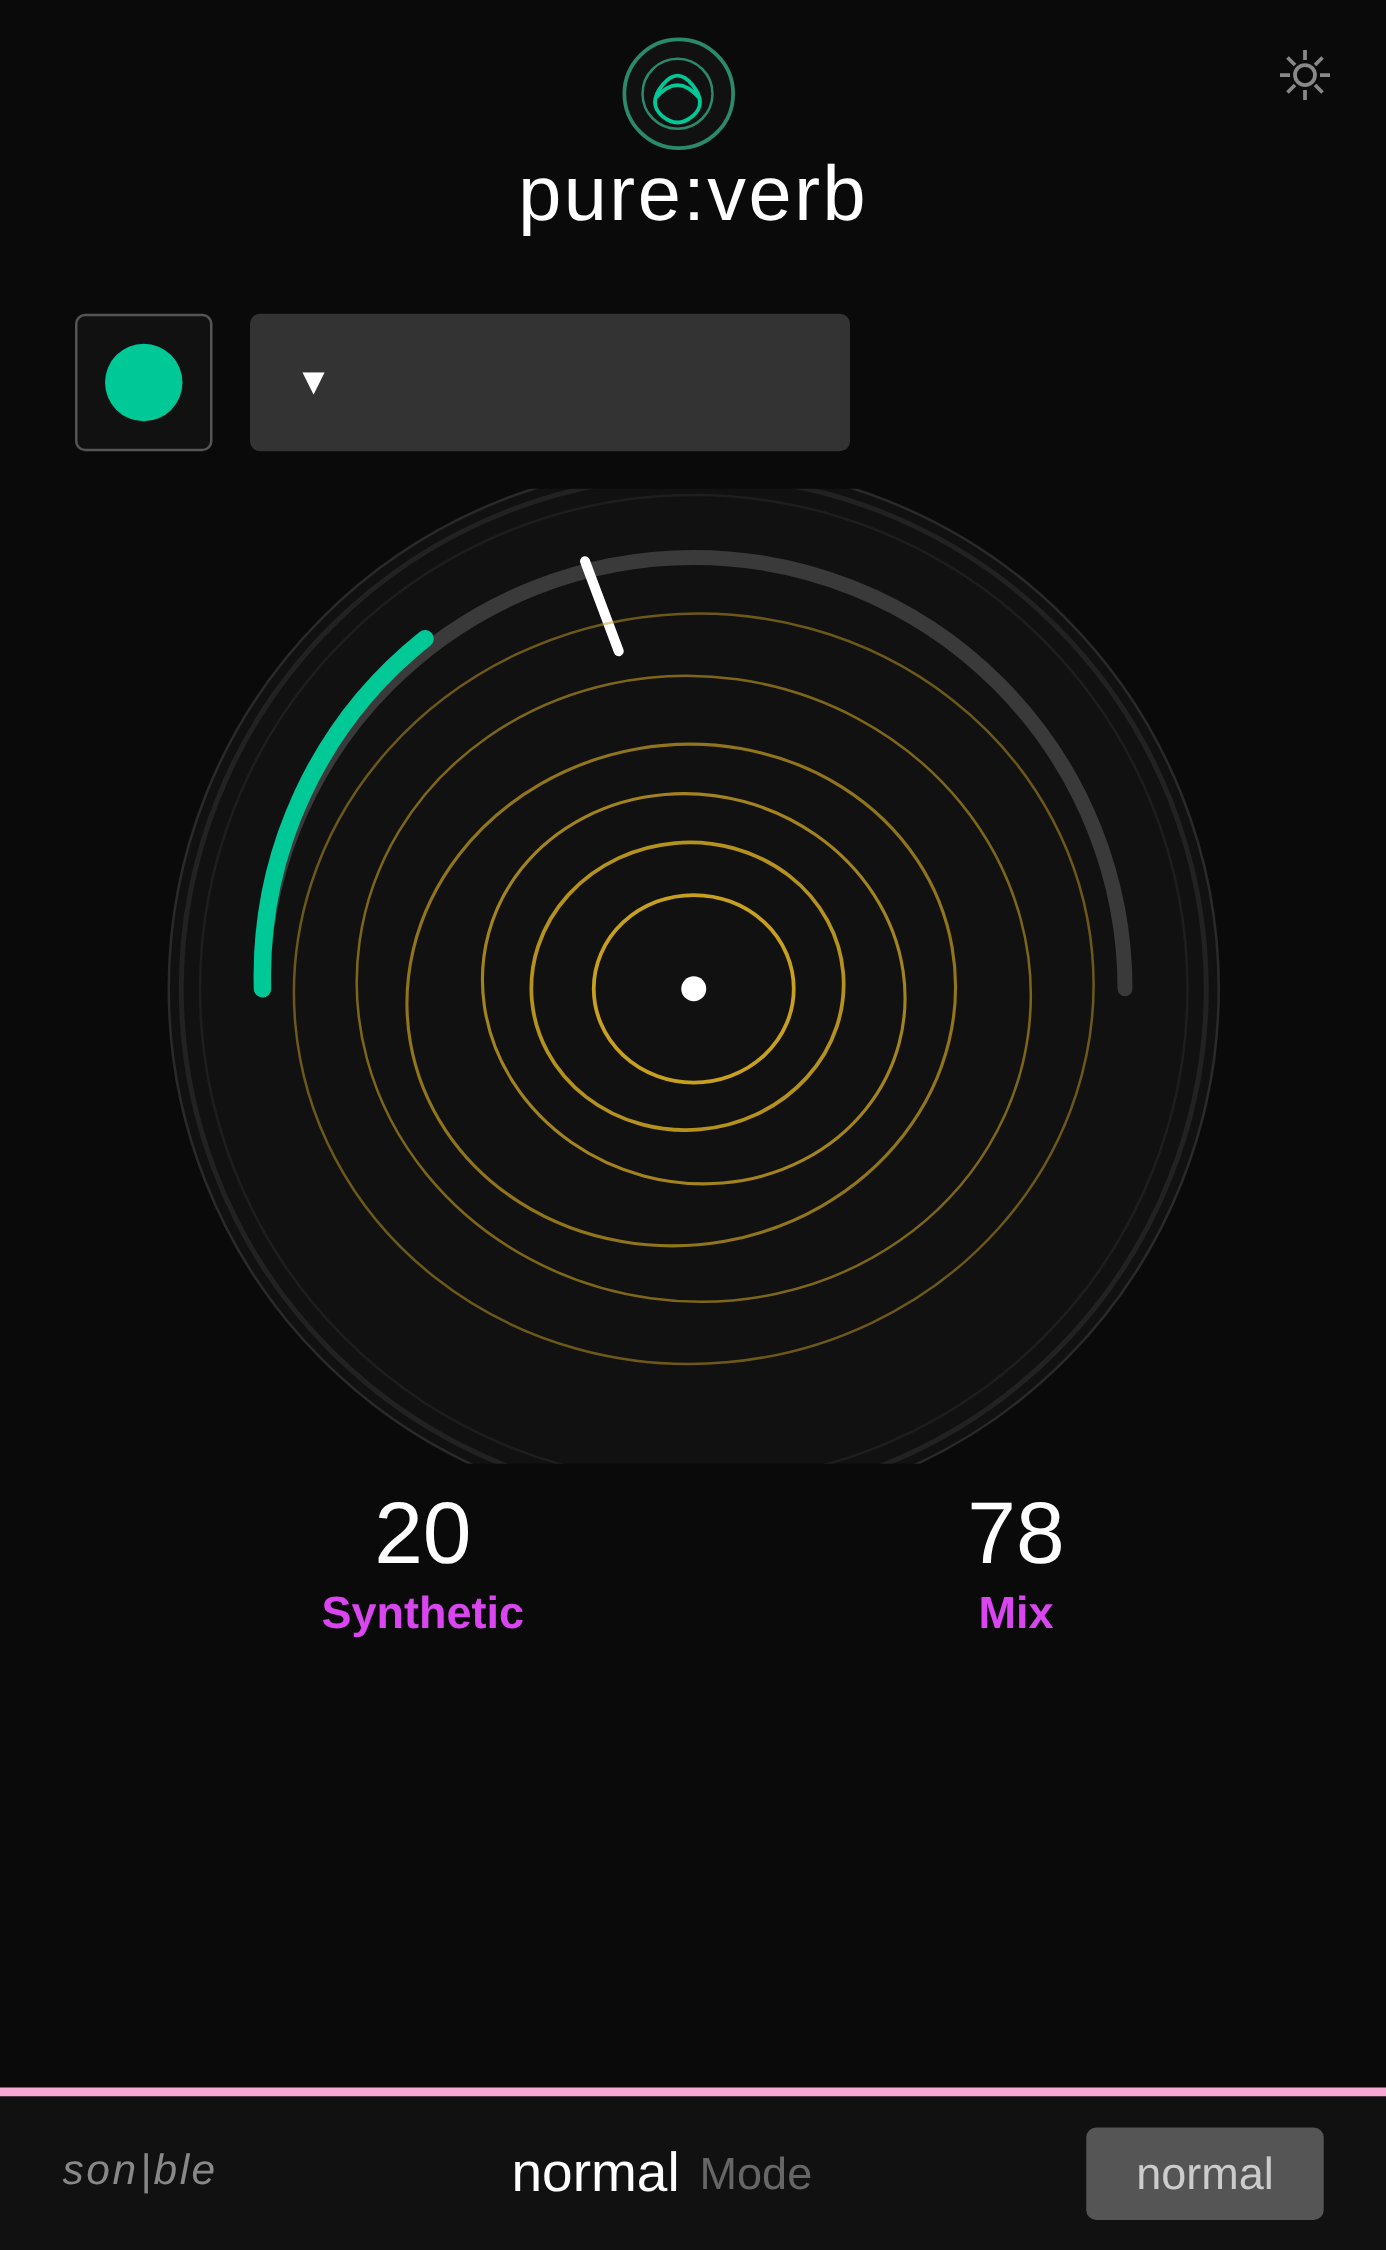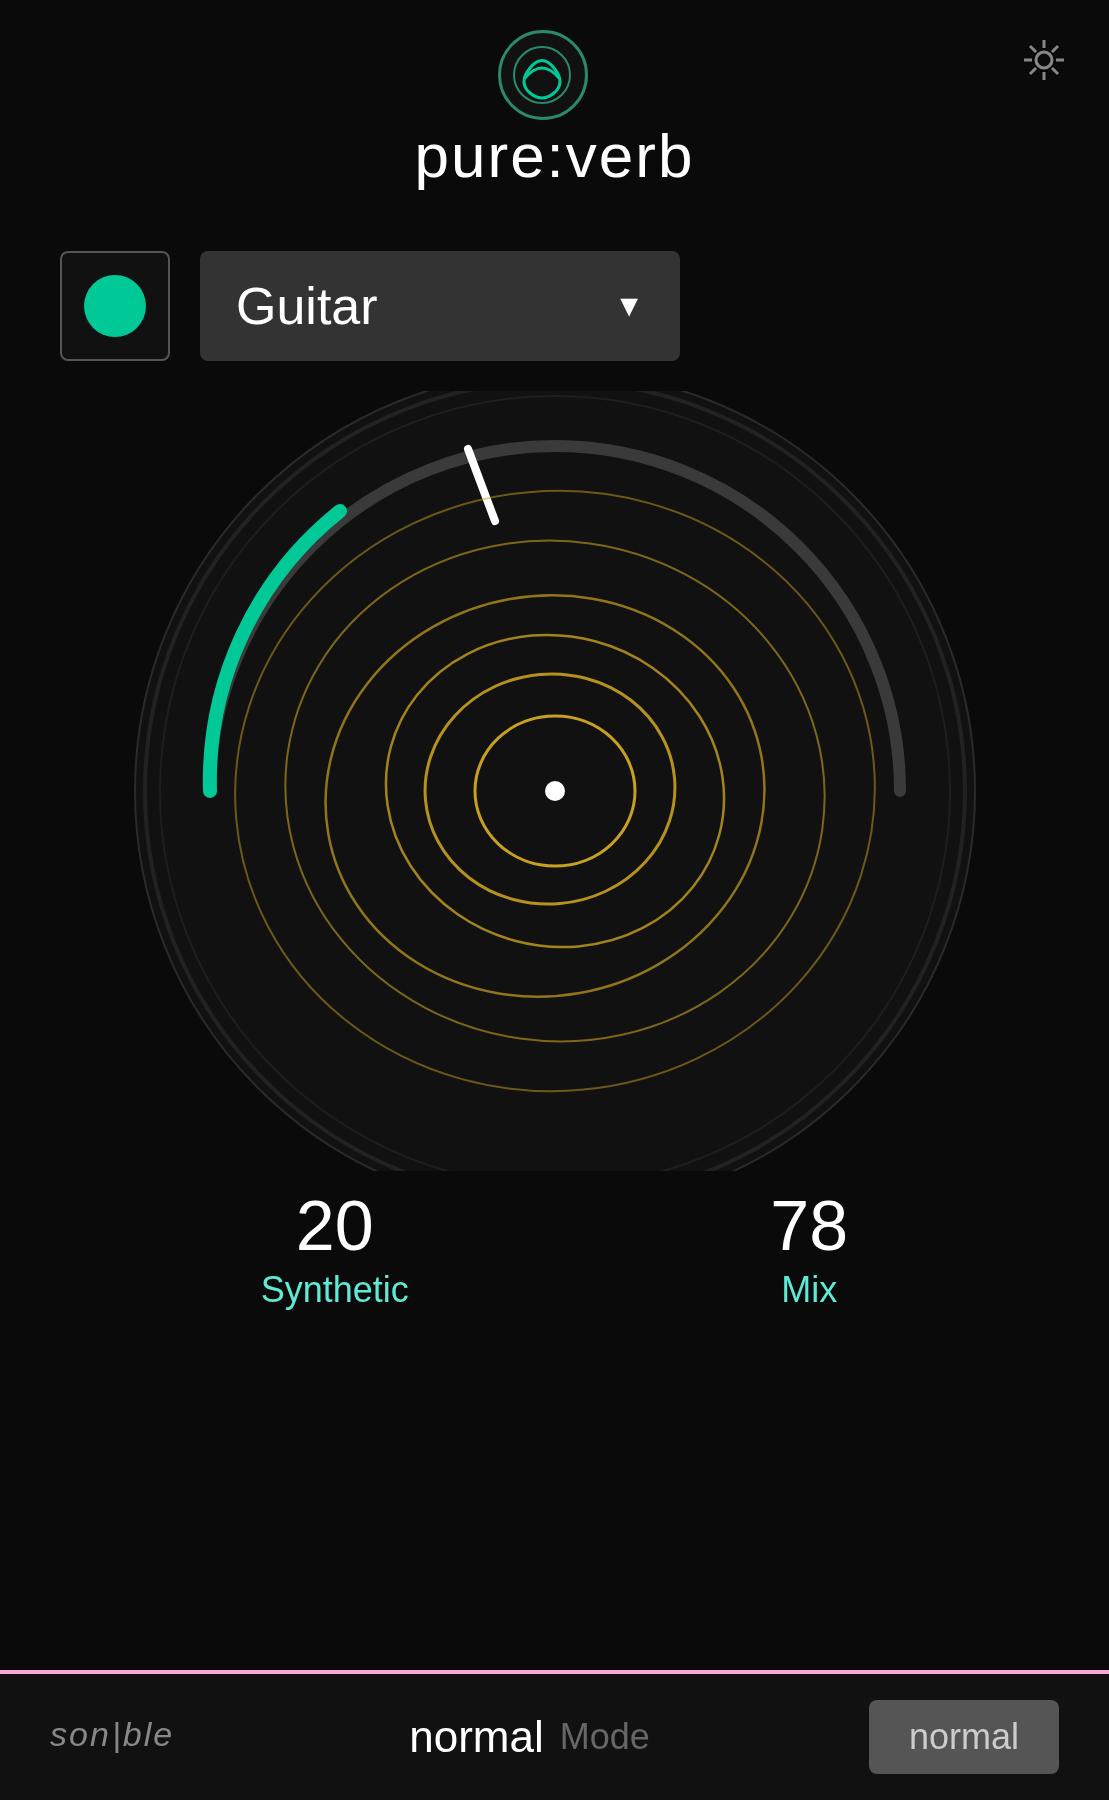--- a/index.html
+++ b/index.html
@@ -145,37 +145,37 @@
       color: #fff;
       line-height: 1;
     }
 
     .param-value.large {
       font-size: 110px;
     }
 
     .param-label {
       font-size: 36px;
-      color: #5eead4;
-      font-weight: 400;
+      color: #d946ef;
+      font-weight: 700;
     }
 
     
     .footer {
       position: absolute;
       bottom: 0;
       left: 0;
       right: 0;
       height: 130px;
       background: #111;
       display: flex;
       align-items: center;
       justify-content: space-between;
       padding: 0 50px;
-      border-top: 4px solid #f9a8d4;
+      border-top: 7px solid #f9a8d4;
     }
 
     .sonible-logo {
       font-size: 36px;
       color: #888;
       font-style: italic;
       letter-spacing: 2px;
     }
 
     .mode-section {
@@ -232,21 +232,20 @@
       </g>
     </svg>
   </div>
 </div>
 
 <div class="instrument-section">
   <div class="instrument-indicator">
     <div class="teal-dot"></div>
   </div>
   <div class="instrument-dropdown">
-    <span class="instrument-name">Guitar</span>
     <span class="dropdown-arrow">▼</span>
   </div>
 </div>
 
 <div class="visualizer-container">
   <svg class="visualizer-svg" viewBox="0 0 950 780" xmlns="http://www.w3.org/2000/svg">
     <defs>
       <radialGradient id="bgGrad" cx="50%" cy="50%" r="50%">
         <stop offset="0%" stop-color="#1a1a1a"></stop>
         <stop offset="100%" stop-color="#0a0a0a"></stop>

